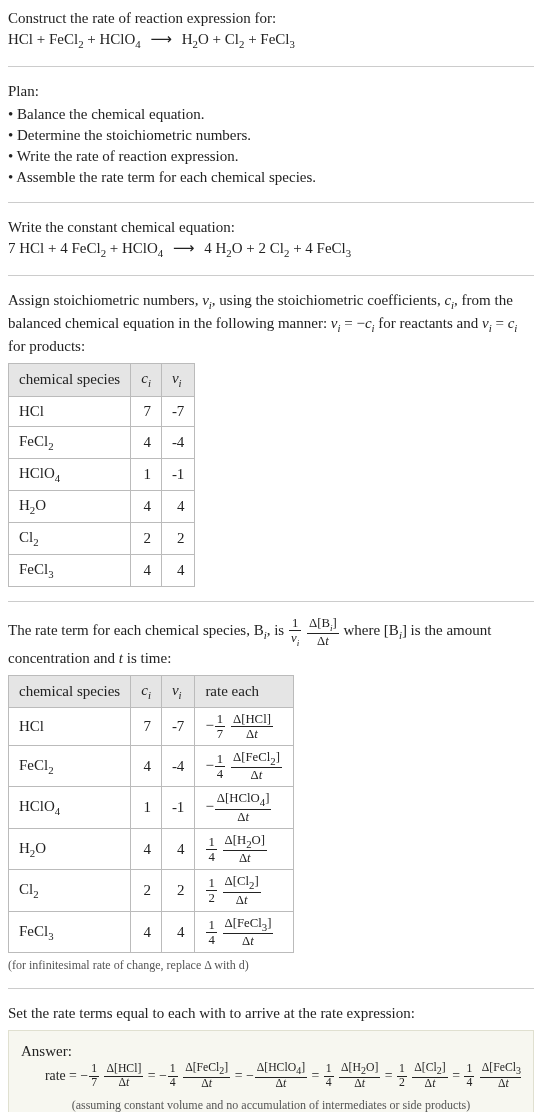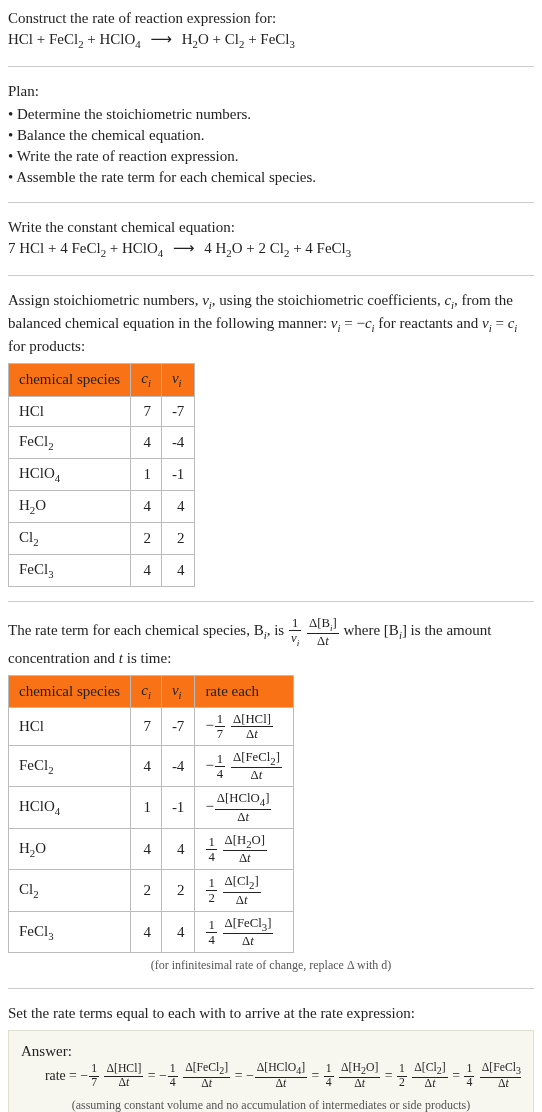--- a/index.html
+++ b/index.html
@@ -24,21 +24,21 @@
     border-collapse: collapse;
     margin-top: 6px;
   }
   table.stoich th, table.stoich td {
     border: 1px solid #bbb;
     padding: 4px 10px;
     text-align: left;
     font-weight: normal;
   }
   table.stoich th {
-    background: #f97316;
+    background: #e5e5e5;
   }
   table.stoich td.num { text-align: right; }
   .frac {
     display: inline-block;
     vertical-align: middle;
     text-align: center;
     font-size: 0.85em;
     margin: 0 1px;
   }
   .frac .num {
@@ -52,21 +52,20 @@
     padding: 0 2px;
     line-height: 1.1;
   }
   .rateterm {
     white-space: nowrap;
   }
   .footnote {
     font-size: 0.8em;
     color: #555;
     margin-top: 4px;
-    text-align: center;
   }
   .answer-box {
     background: #f7f7f0;
     border: 1px solid #e0e0d0;
     padding: 10px 12px;
     margin-top: 6px;
   }
   .answer-box .label {
   }
   .answer-line {
@@ -88,22 +87,22 @@
 </head>
 <body>
 
 <div>Construct the rate of reaction expression for:</div>
 <div class="chem">HCl + FeCl<span class="sub">2</span> + HClO<span class="sub">4</span> <span class="arrow">⟶</span> H<span class="sub">2</span>O + Cl<span class="sub">2</span> + FeCl<span class="sub">3</span></div>
 
 <hr>
 
 <div>Plan:</div>
 <ul class="plan-list" id="plan-list">
+    <li>Balance the chemical equation.</li>
     <li>Determine the stoichiometric numbers.</li>
-    <li>Balance the chemical equation.</li>
     <li>Write the rate of reaction expression.</li>
     <li>Assemble the rate term for each chemical species.</li>
   </ul>
 
 <hr>
 
 <div>Write the constant chemical equation:</div>
 <div class="chem">7 HCl + 4 FeCl<span class="sub">2</span> + HClO<span class="sub">4</span> <span class="arrow">⟶</span> 4 H<span class="sub">2</span>O + 2 Cl<span class="sub">2</span> + 4 FeCl<span class="sub">3</span></div>
 
 <hr>

